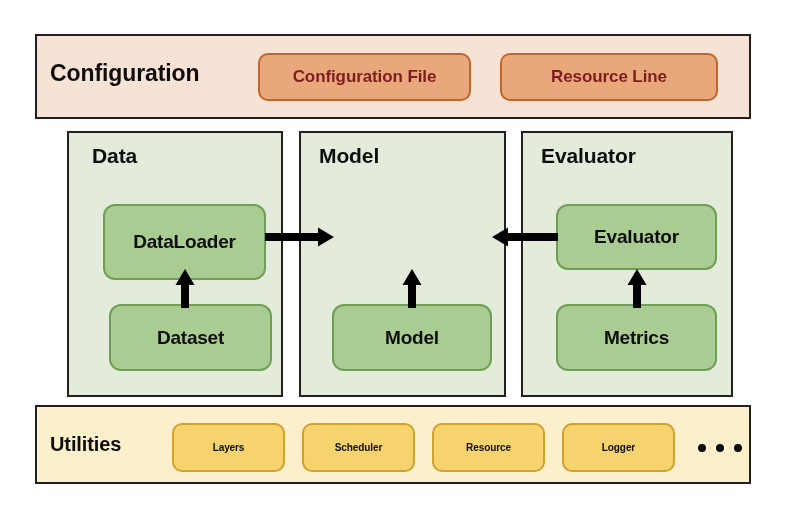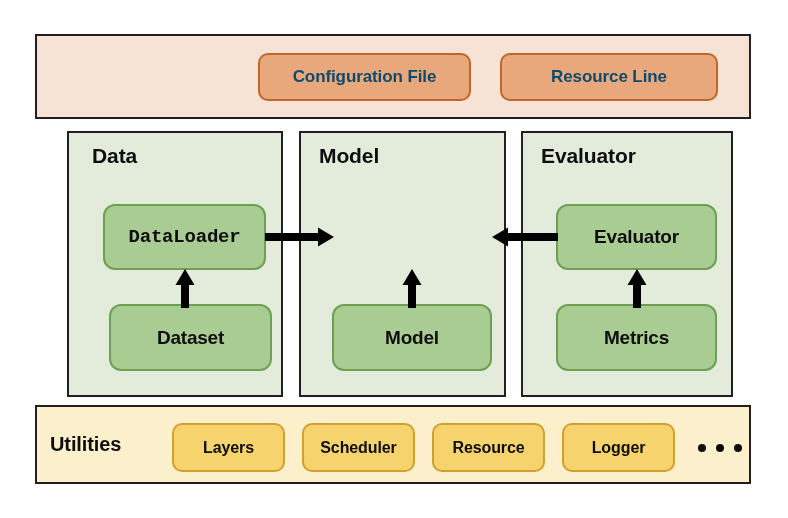--- a/index.html
+++ b/index.html
@@ -52,21 +52,21 @@
     position: absolute;
     box-sizing: border-box;
     background: #e8a87c;
     border: 2.5px solid #c1652a;
     border-radius: 10px;
     display: flex;
     align-items: center;
     justify-content: center;
     font-size: 17px;
     font-weight: bold;
-    color: #0c4a6e;
+    color: #7f1d1d;
     letter-spacing: -0.1px;
   }
   #config-chip-0 { left: 258px; top: 53px; width: 213px; height: 48px; }
   #config-chip-1 { left: 500px; top: 53px; width: 218px; height: 48px; }
 
   
   .column-panel {
     background: #e3ecdb;
   }
   #data-panel      { left: 67px;  top: 131px; width: 216px; height: 266px; }
@@ -87,21 +87,21 @@
     border: 2.5px solid #6f9f55;
     border-radius: 12px;
     display: flex;
     align-items: center;
     justify-content: center;
     font-size: 19px;
     font-weight: bold;
     color: #0d0d0d;
     letter-spacing: -0.2px;
   }
-  #node-dataloader { left: 103px; top: 204px; width: 163px; height: 66px; font-family: Liberation Mono, monospace; }
+  #node-dataloader { left: 103px; top: 204px; width: 163px; height: 76px; }
   #node-dataset    { left: 109px; top: 304px; width: 163px; height: 67px; }
   #node-system     { left: 332px; top: 204px; width: 160px; height: 66px; }
   #node-model      { left: 332px; top: 304px; width: 160px; height: 67px; }
   #node-evaluator  { left: 556px; top: 204px; width: 161px; height: 66px; }
   #node-metrics    { left: 556px; top: 304px; width: 161px; height: 67px; }
 
   
   .arrow {
     position: absolute;
   }
@@ -122,21 +122,21 @@
   }
   .util-chip {
     position: absolute;
     box-sizing: border-box;
     background: #f6d36c;
     border: 2.5px solid #d1a12e;
     border-radius: 10px;
     display: flex;
     align-items: center;
     justify-content: center;
-    font-size: 16px;
+    font-size: 10px;
     font-weight: bold;
     color: #0d0d0d;
     letter-spacing: -0.1px;
     top: 423px;
     height: 49px;
     width: 113px;
   }
   #util-chip-0 { left: 172px; }
   #util-chip-1 { left: 302px; }
   #util-chip-2 { left: 432px; }
@@ -159,20 +159,21 @@
     border-radius: 50%;
     background: #0d0d0d;
   }
 </style>
 </head>
 <body>
 
 <div id="canvas">
 
   <div class="panel" id="config-panel"></div>
+  <div class="panel-title" id="config-title">Configuration</div>
 
   <div class="config-chip" id="config-chip-0">Configuration File</div>
   <div class="config-chip" id="config-chip-1">Resource Line</div>
 
   <div class="panel column-panel" id="data-panel"></div>
   <div class="panel-title column-title" id="data-title">Data</div>
 
   <div class="node-box" id="node-dataloader">DataLoader</div>
   <div class="node-box" id="node-dataset">Dataset</div>
 

